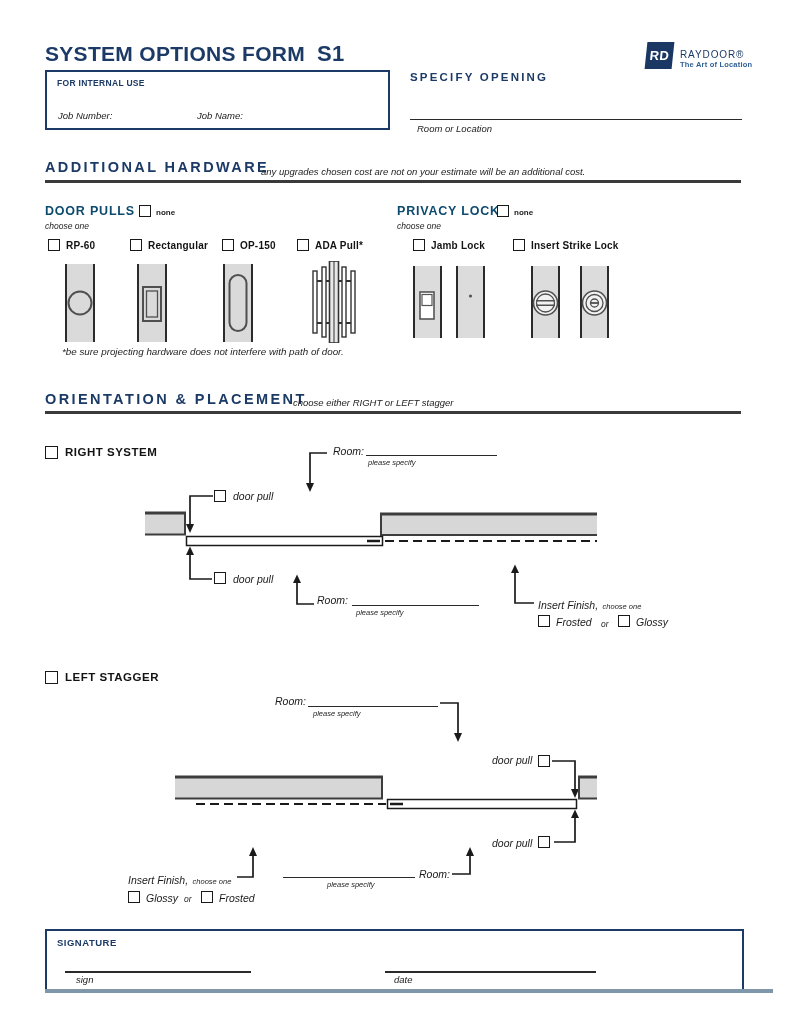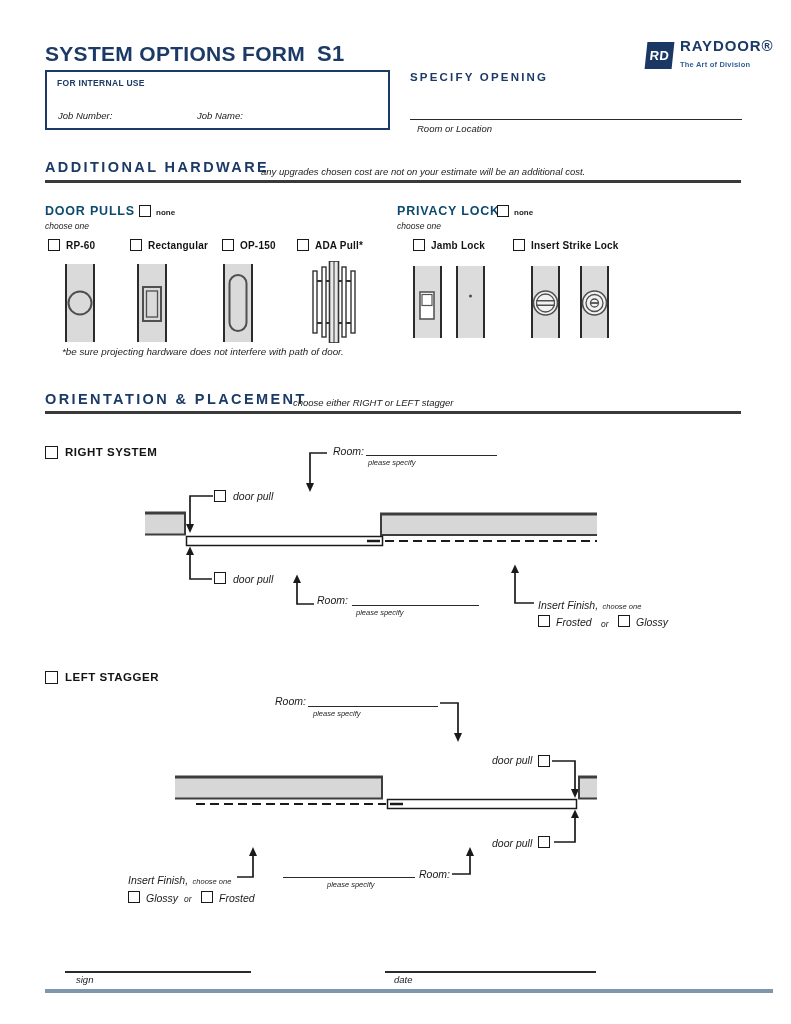--- a/index.html
+++ b/index.html
@@ -46,22 +46,22 @@
 
 <div class="page">
 
   <div class="abs" style="left:45px; top:41px; font-size:21px; font-weight:bold; letter-spacing:0.3px;">
     <span class="navy">SYSTEM OPTIONS FORM</span><span class="navy" style="margin-left:12px; font-size:22px; font-weight:800;">S1</span>
   </div>
 
   <div class="logo-mark" style="left:646px; top:42px;">
     <span>RD</span>
   </div>
-  <div class="abs navy" style="left:680px; top:37px; font-size:15px; font-weight:bold; letter-spacing:0.9px;">RAYDOOR®</div>
-  <div class="abs" style="left:680px; top:60px; font-size:7.5px; font-weight:bold; color:#2f5f96; letter-spacing:0.2px;">The Art of Division</div>
+  <div class="abs navy" style="left:680px; top:49px; font-size:10px; font-weight:normal; letter-spacing:0.9px;">RAYDOOR®</div>
+  <div class="abs" style="left:680px; top:60px; font-size:7.5px; font-weight:bold; color:#2f5f96; letter-spacing:0.2px;">The Art of Location</div>
 
   <div class="abs" style="left:45px; top:70px; width:345px; height:60px; border:2.5px solid #1c3a66;">
     <div class="abs navy" style="left:10px; top:6px; font-size:8.5px; font-weight:bold; letter-spacing:0.3px;">FOR INTERNAL USE</div>
     <div class="abs it95" style="left:11px; top:38px;">Job Number:</div>
     <div class="abs it95" style="left:150px; top:38px;">Job Name:</div>
     <div class="abs" style="left:70px; top:38px; width:70px; height:12px;"></div>
     <div class="abs" style="left:205px; top:38px; width:130px; height:12px;"></div>
   </div>
 
   <div class="abs sec-head" style="left:410px; top:71px; font-size:11.5px; letter-spacing:2.2px;">SPECIFY OPENING</div>
@@ -276,20 +276,23 @@
     <div class="abs it10" style="left:146px; top:227px;">Glossy</div>
     <div class="abs it8" style="left:184px; top:229px;">or</div>
     <div class="cb" style="left:201px; top:226px;"></div>
     <div class="abs it10" style="left:219px; top:227px;">Frosted</div>
 
     <div class="write-line" style="left:283px; top:212px; width:132px;"></div>
     <div class="abs it75" style="left:327px; top:215px;">please specify</div>
     <div class="abs it10" style="left:419px; top:203px;">Room:</div>
   </div>
 
+  <div class="abs" style="left:45px; top:929px; width:699px; height:63px; border:2px solid #1c3a66;">
+    <div class="abs navy" style="left:10px; top:6px; font-size:9.5px; font-weight:bold; letter-spacing:0.5px;">SIGNATURE</div>
+  </div>
   <div class="write-line" style="left:65px; top:971px; width:186px; height:1.6px;"></div>
   <div class="abs it95" style="left:76px; top:974px;font-style:italic;">sign</div>
   <div class="write-line" style="left:385px; top:971px; width:211px; height:1.6px;"></div>
   <div class="abs it95" style="left:394px; top:974px;">date</div>
 
   <div class="abs" style="left:45px; top:989px; width:728px; height:4px; background:#7f97aa;"></div>
 
 </div>
 
 </body></html>

